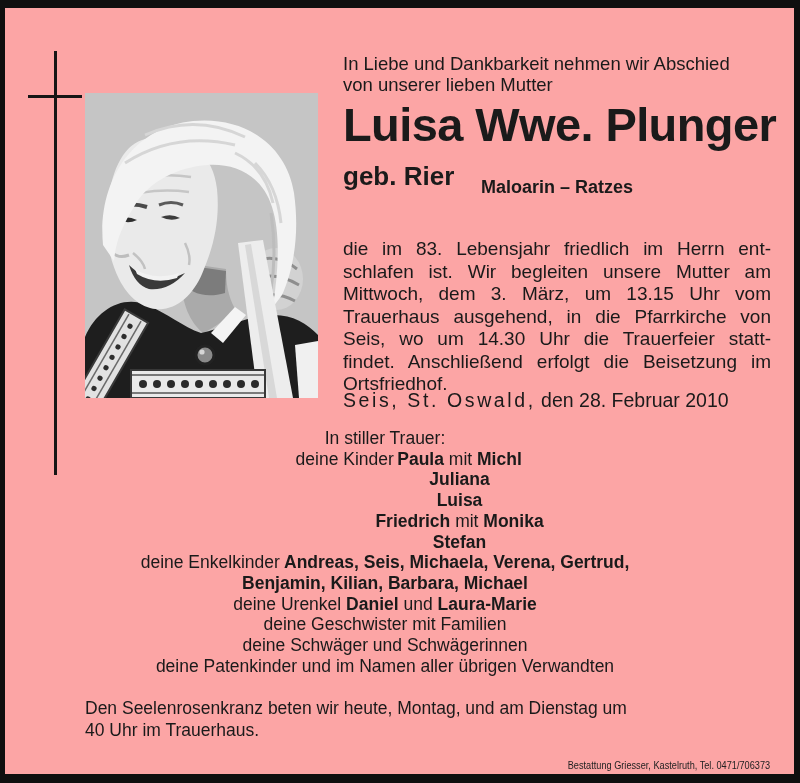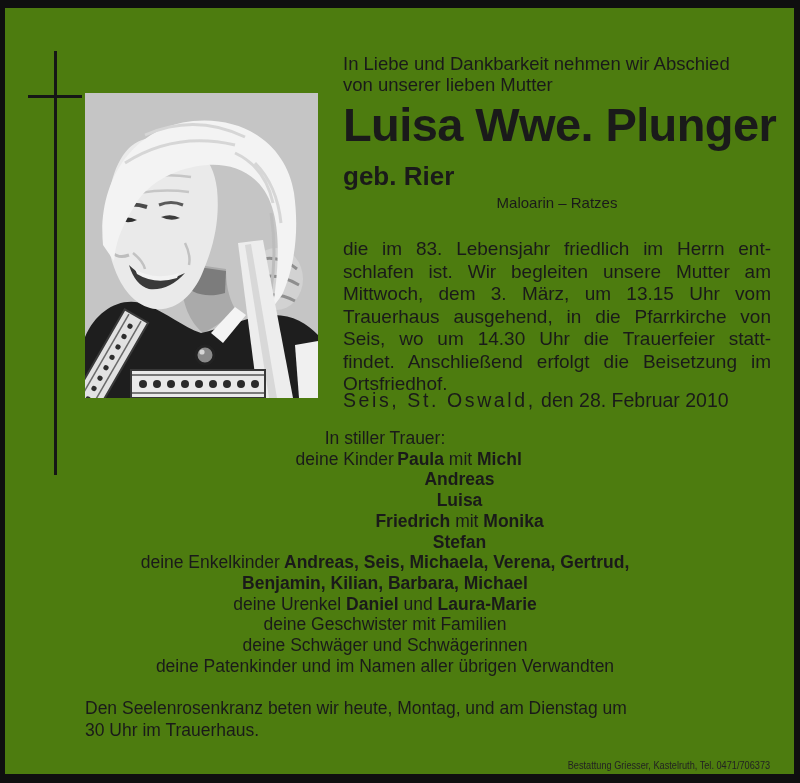--- a/index.html
+++ b/index.html
@@ -1,40 +1,40 @@
 <!DOCTYPE html>
 <html><head>
 <meta charset="utf-8">
 <style>
   html,body{margin:0;padding:0;background:#ffffff;}
   #page{
     position:relative;
     width:800px;height:783px;
     box-sizing:border-box;
-    background:#4d7c0f;
+    background:#fca5a5;
     border-style:solid;
     border-color:#0f0f0f;
     border-width:8px 6px 9px 5px;
     font-family:"Liberation Sans", sans-serif;
     color:#1a1a1a;
     overflow:hidden;
   }
   .abs{position:absolute;}
   .b{font-weight:bold;}
   
   .cross-stem{position:absolute;left:49px;top:43px;width:3px;height:424px;background:#161616;}
   .cross-bar{position:absolute;left:23px;top:87px;width:54px;height:3px;background:#161616;}
   
   .photo{left:80px;top:85px;width:233px;height:305px;}
   
   .col-r{left:338px;width:428px;}
   .intro{top:45px;font-size:18.5px;line-height:21px;}
   .name{top:92px;font-size:47px;font-weight:bold;letter-spacing:-0.6px;line-height:1.05;white-space:nowrap;}
   .geb{top:153px;font-size:26px;font-weight:bold;text-align:left;}
-  .vulgo{top:186px;font-size:15px;font-weight:normal;text-align:center;}
+  .vulgo{top:169px;font-size:18px;font-weight:bold;text-align:center;}
   .bodytext{top:230px;font-size:19px;line-height:22.5px;}
   .jline{text-align:justify;text-align-last:justify;}
   .dateline{top:381px;font-size:19.5px;white-space:nowrap;}
   .sperr{letter-spacing:2.6px;}
   
   .mourners{left:80px;top:420px;width:600px;font-size:17.5px;line-height:20.7px;text-align:center;}
   .klabel{display:inline-block;width:105px;margin-left:44px;}
   
   .rosary{left:80px;top:689px;width:640px;font-size:17.5px;line-height:22px;}
   
@@ -144,21 +144,21 @@
     <span class="sperr">Seis, St. Oswald,</span><span> den 28. Februar 2010</span>
   </div>
 
   <div class="abs mourners">
     <div>In stiller Trauer:</div>
 
     <div>
       <span class="klabel">deine Kinder</span><span class="b">Paula</span><span> mit </span><span class="b">Michl</span>
     </div>
     <div>
-      <span class="klabel"></span><span class="b">Andreas</span>
+      <span class="klabel"></span><span class="b">Juliana</span>
     </div>
     <div>
       <span class="klabel"></span><span class="b">Luisa</span>
     </div>
     <div>
       <span class="klabel"></span><span class="b">Friedrich</span><span> mit </span><span class="b">Monika</span>
     </div>
     <div>
       <span class="klabel"></span><span class="b">Stefan</span>
     </div>
@@ -174,18 +174,18 @@
       <span>deine Urenkel</span><span class="b"> Daniel</span><span> und </span><span class="b">Laura-Marie</span>
     </div>
 
     <div>deine Geschwister mit Familien</div>
     <div>deine Schwäger und Schwägerinnen</div>
     <div>deine Patenkinder und im Namen aller übrigen Verwandten</div>
   </div>
 
   <div class="abs rosary">
     <div>Den Seelenrosenkranz beten wir heute, Montag, und am Dienstag um</div>
-    <div>30 Uhr im Trauerhaus.</div>
+    <div>40 Uhr im Trauerhaus.</div>
   </div>
 
   <div class="abs credit">Bestattung Griesser, Kastelruth, Tel. 0471/706373</div>
 
 </div>
 
 </body></html>

